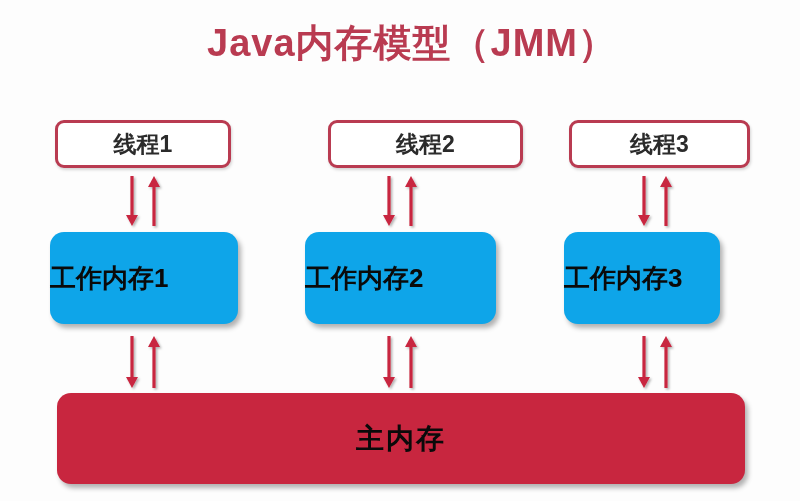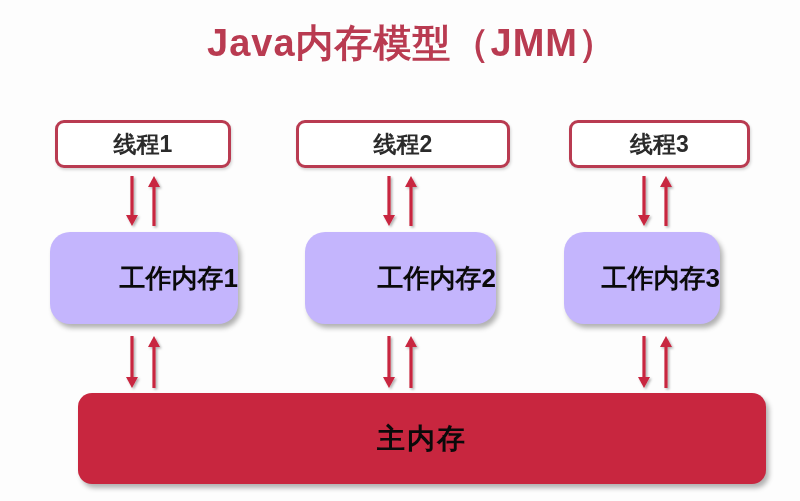--- a/index.html
+++ b/index.html
@@ -50,27 +50,27 @@
     font-size: 23px;
     font-weight: bold;
     color: #2b2b2b;
     line-height: 1;
   }
 
   
   .work-box {
     position: absolute;
     height: 92px;
-    background: #c4b5fd;
-    border-radius: 20px;
+    background: #0ea5e9;
+    border-radius: 14px;
     box-sizing: border-box;
     box-shadow: 3px 4px 5px rgba(0,0,0,0.30);
     display: flex;
     align-items: center;
-    justify-content: flex-end;
+    justify-content: flex-start;
   }
   .work-box .label {
     font-size: 26px;
     font-weight: bold;
     color: #0a0a0a;
     line-height: 1;
   }
 
   
   .main-box {
@@ -79,21 +79,20 @@
     top: 393px;
     width: 688px;
     height: 91px;
     background: #c8263f;
     border-radius: 14px;
     box-sizing: border-box;
     box-shadow: 3px 4px 5px rgba(0,0,0,0.30);
     display: flex;
     align-items: center;
     justify-content: center;
-    margin-left: 21px;
   }
   .main-box .label {
     font-size: 28px;
     font-weight: bold;
     color: #0a0a0a;
     line-height: 1;
     letter-spacing: 2px;
   }
 
   
@@ -106,21 +105,21 @@
 </head>
 <body>
 
 <div id="canvas">
 
   <div class="title">Java内存模型（JMM）</div>
 
   <div class="thread-box" id="thread-0" style="left: 55px; top: 120px; width: 176px;">
     <span class="label">线程1</span>
   </div>
-  <div class="thread-box" id="thread-1" style="left: 296px; top: 120px; width: 214px;">
+  <div class="thread-box" id="thread-1" style="left: 328px; top: 120px; width: 195px;">
     <span class="label">线程2</span>
   </div>
   <div class="thread-box" id="thread-2" style="left: 569px; top: 120px; width: 181px; align-items: center;">
     <span class="label">线程3</span>
   </div>
 
   <div class="work-box" id="work-0" style="left: 50px; top: 232px; width: 188px;">
     <span class="label">工作内存1</span>
   </div>
   <div class="work-box" id="work-1" style="left: 305px; top: 232px; width: 191px;">

